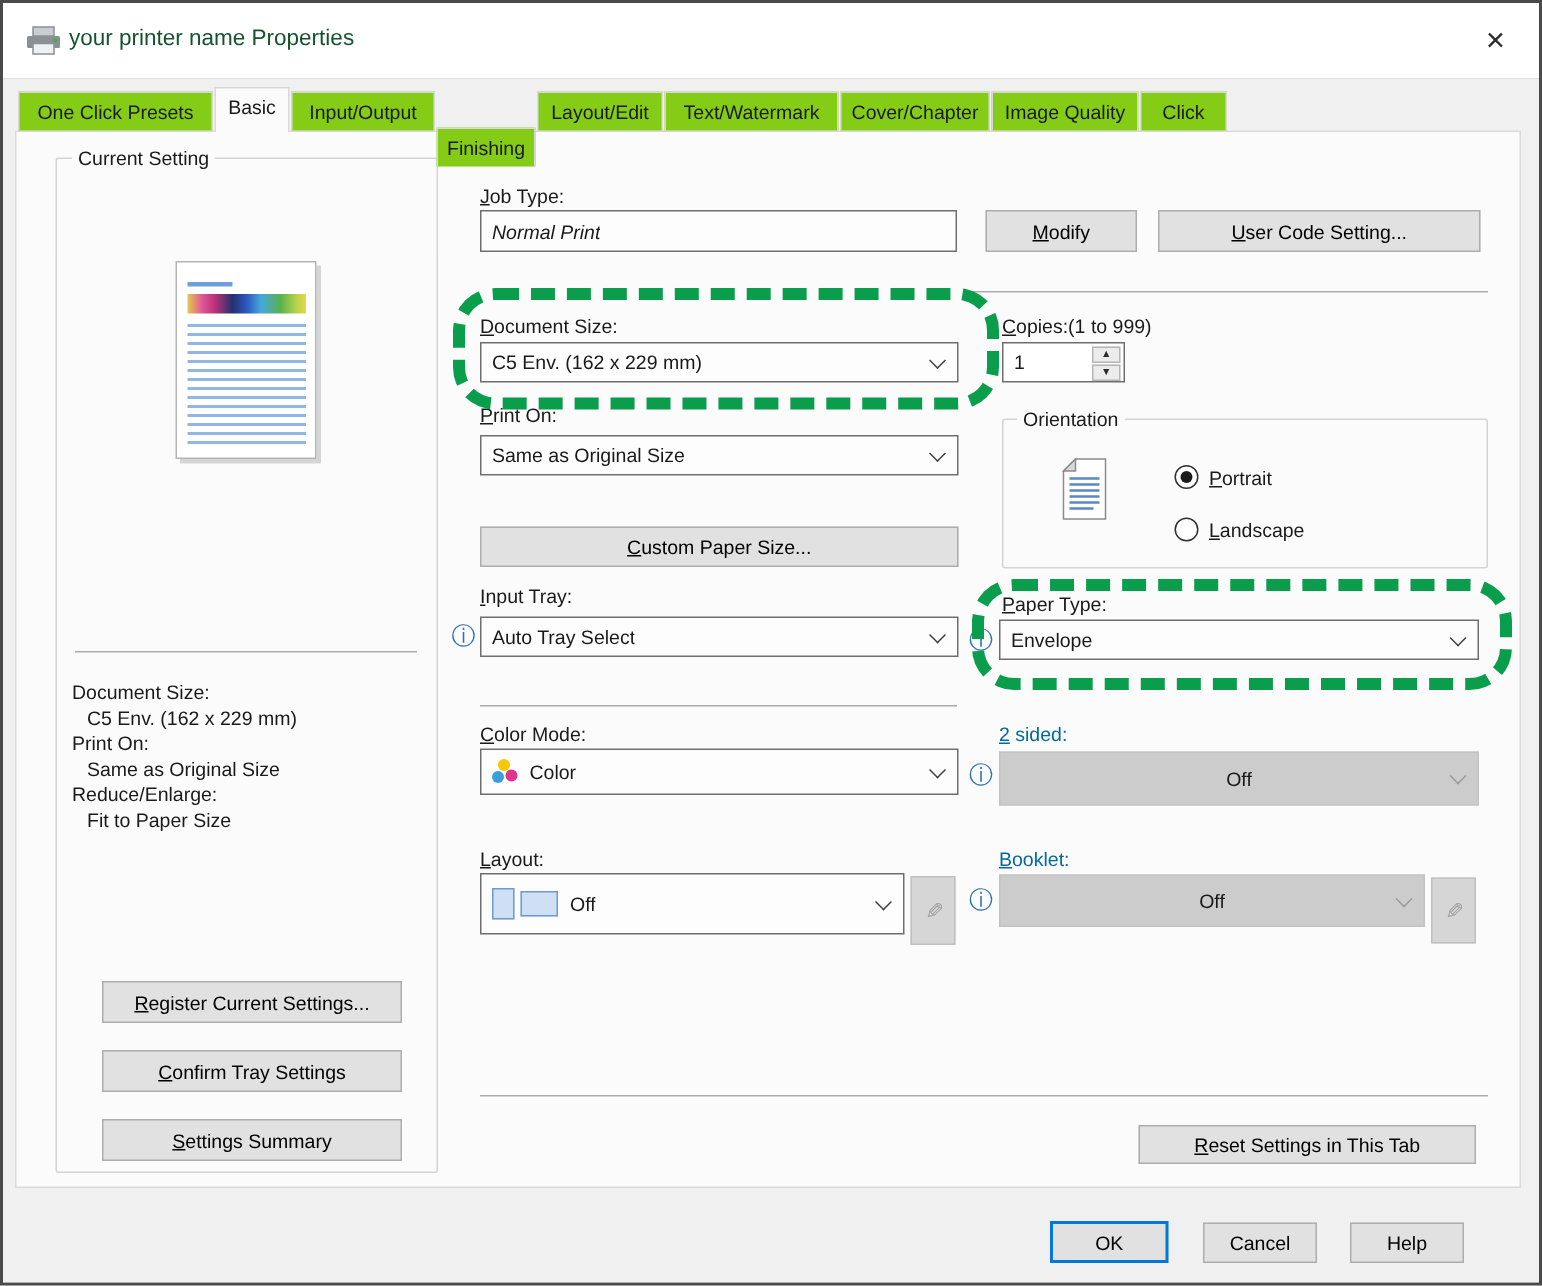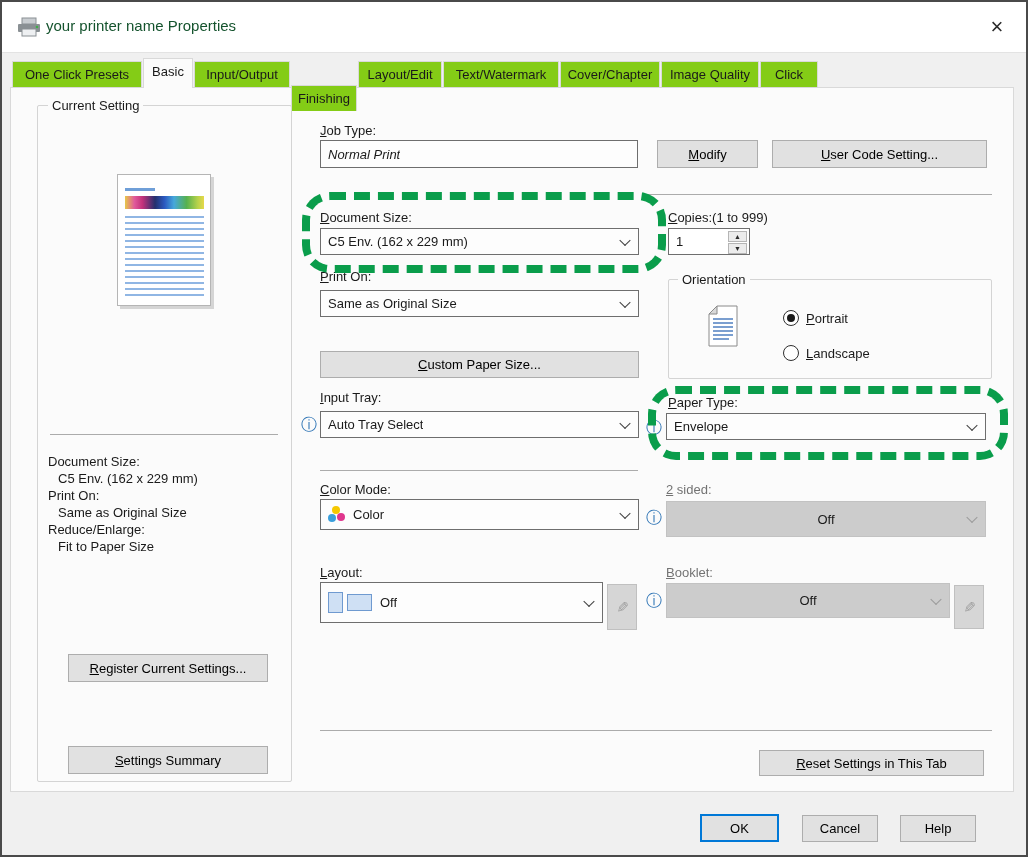--- a/index.html
+++ b/index.html
@@ -19,21 +19,21 @@
   .tab { position:absolute; top:59px; height:26px; background:#84cc16; border:1px solid #d9d9d9; border-bottom:none; text-align:center; line-height:25px; white-space:nowrap; z-index:3; cursor:pointer; }
   .tab.selected { top:56px; height:30px; background:#fbfbfb; z-index:6; }
 
   
   #page { position:absolute; left:8px; top:85px; width:1004px; height:705px; background:#fbfbfb; border:1px solid #d9d9d9; z-index:1; }
 
   .grp { position:absolute; border:1px solid #d4d4d4; border-radius:2px; z-index:2; }
   .grp-label { position:absolute; background:#fbfbfb; padding:0 4px; z-index:4; white-space:nowrap; }
 
   .lbl { position:absolute; white-space:nowrap; z-index:4; }
-  .lbl.off { color:#737373; }
+  .lbl.off { color:#0369a1; }
 
   .btn { position:absolute; background:#e1e1e1; border:1px solid #adadad; font-family:inherit; font-size:13px; color:#000; text-align:center; cursor:pointer; z-index:4; }
   .btn.blue { border:2px solid #0078d7; }
 
   .combo { position:absolute; background:#fdfdfd; border:1px solid #6e6e6e; display:flex; align-items:center; padding:0 24px 0 7px; z-index:4; cursor:pointer; }
   .combo .chev { position:absolute; right:9px; top:50%; width:8px; height:8px; border-right:1px solid #3f3f3f; border-bottom:1px solid #3f3f3f; transform:translateY(-70%) rotate(45deg); }
   .combo.dis { background:#cccccc; border:1px solid #c2c2c2; justify-content:center; padding:0; }
   .combo.dis .chev { border-color:#9b9b9b; }
   .combo .ctext { white-space:nowrap; overflow:hidden; }
 
@@ -119,20 +119,21 @@
   <div class="sep" style="left:48px;top:432px;width:228px;"></div>
 
   <span class="lbl" style="left:46px;top:452px;">Document Size:</span>
   <span class="lbl" style="left:56px;top:469px;">C5 Env. (162 x 229 mm)</span>
   <span class="lbl" style="left:46px;top:486px;">Print On:</span>
   <span class="lbl" style="left:56px;top:503px;">Same as Original Size</span>
   <span class="lbl" style="left:46px;top:520px;">Reduce/Enlarge:</span>
   <span class="lbl" style="left:56px;top:537px;">Fit to Paper Size</span>
 
   <button class="btn" style="left:66px;top:652px;width:200px;height:28px;"><u>R</u>egister Current Settings...</button>
+  <button class="btn" style="left:66px;top:698px;width:200px;height:28px;"><u>C</u>onfirm Tray Settings</button>
   <button class="btn" style="left:66px;top:744px;width:200px;height:28px;"><u>S</u>ettings Summary</button>
 
   <span class="lbl" style="left:318px;top:121px;"><u>J</u>ob Type:</span>
   <div class="combo" style="left:318px;top:138px;width:318px;height:28px;padding-right:7px;font-style:italic;">
     <span class="ctext">Normal Print</span>
   </div>
   <button class="btn" style="left:655px;top:138px;width:101px;height:28px;"><u>M</u>odify</button>
   <button class="btn" style="left:770px;top:138px;width:215px;height:28px;"><u>U</u>ser Code Setting...</button>
 
   <div class="sep" style="left:640px;top:192px;width:350px;"></div>

